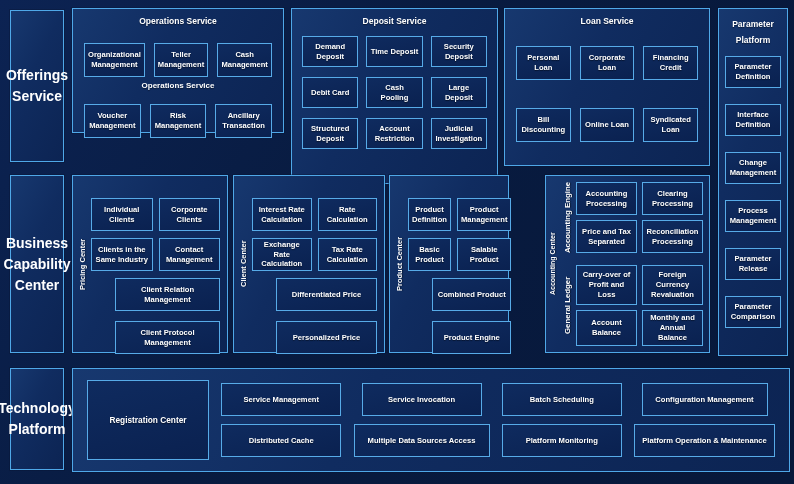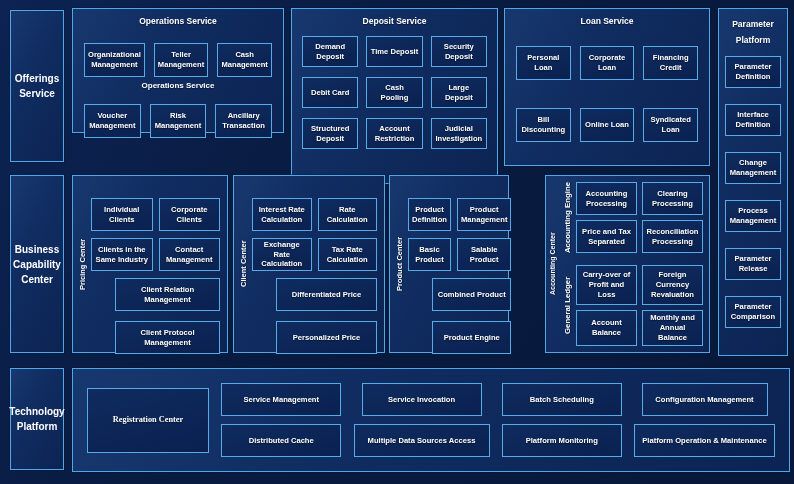--- a/index.html
+++ b/index.html
@@ -8,21 +8,21 @@
     background:linear-gradient(122deg,#0c2353 0%,#081b40 42%,#07183a 100%);
     font-family:"Liberation Sans",sans-serif;color:#fff;
   }
   .panel{
     position:absolute;box-sizing:border-box;
     border:1px solid #4fa8e8;
     background:linear-gradient(118deg,#17386f 0%,#102c60 40%,#0c2453 100%);
     box-shadow:0 0 0 1px rgba(8,20,50,.35);
   }
   .side{display:flex;align-items:center;justify-content:center;text-align:center;
-    font-weight:bold;font-size:10px;line-height:1.5;padding:3px;}
+    font-weight:bold;font-size:14px;line-height:1.5;padding:3px;}
   .panel-title{font-weight:bold;font-size:8.5px;text-align:center;margin-top:7px;
     text-shadow:0 1px 1px rgba(0,0,0,.45);}
   .panel-title.sub{margin-top:4px;font-size:8px;}
   .box{
     box-sizing:border-box;border:1px solid #57abe8;
     background:linear-gradient(165deg,#0f2b5f 0%,#0a2150 100%);
     display:flex;align-items:center;justify-content:center;text-align:center;
     font-weight:bold;font-size:7.6px;line-height:1.3;padding:2px 3px;
     text-shadow:0 1px 1px rgba(0,0,0,.5);
   }
@@ -45,21 +45,21 @@
   .acc{display:flex;}
   .vlabel.outer{width:13px;flex:none;font-size:7px;}
   .acc-groups{flex:1;display:flex;flex-direction:column;gap:12px;padding:6px 6px 0 0;}
   .acc-group{display:flex;}
   .vlabel.inner{width:17px;flex:none;font-size:7.8px;}
   .acc-grid{flex:1;display:grid;grid-template-columns:1fr 1fr;gap:5px;}
   .acc-grid.engine{grid-auto-rows:33px;}
   .acc-grid.ledger{grid-template-rows:40px 36px;}
   .bottom{display:flex;align-items:center;justify-content:space-between;
     padding:0 14px;}
-  .box.reg{width:122px;height:65px;font-size:8.3px;flex:none;font-family:Liberation Serif, serif;}
+  .box.reg{width:122px;height:80px;font-size:8.3px;flex:none;}
   .bcol{display:flex;flex-direction:column;gap:8px;align-items:center;}
   .bcol .box{height:33px;width:100%;}
   .bcol.c1{width:120px;align-items:center;} .bcol.c2{width:136px;} .bcol.c3{width:120px;} .bcol.c4{width:141px;}
 </style>
 </head>
 <body>
 
 <div class="stage">
 
   <div class="panel side" style="left:10px;top:10px;width:54px;height:152px">

